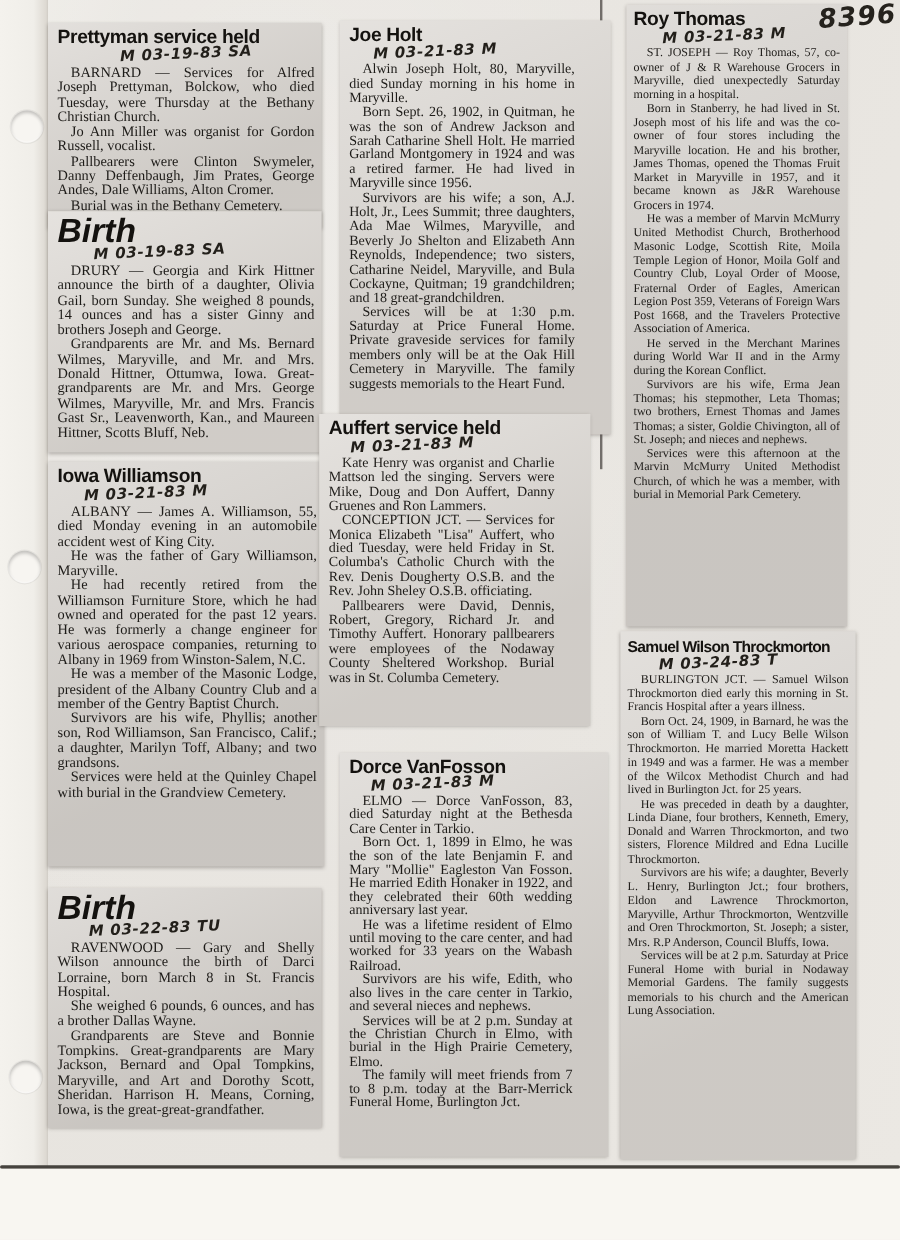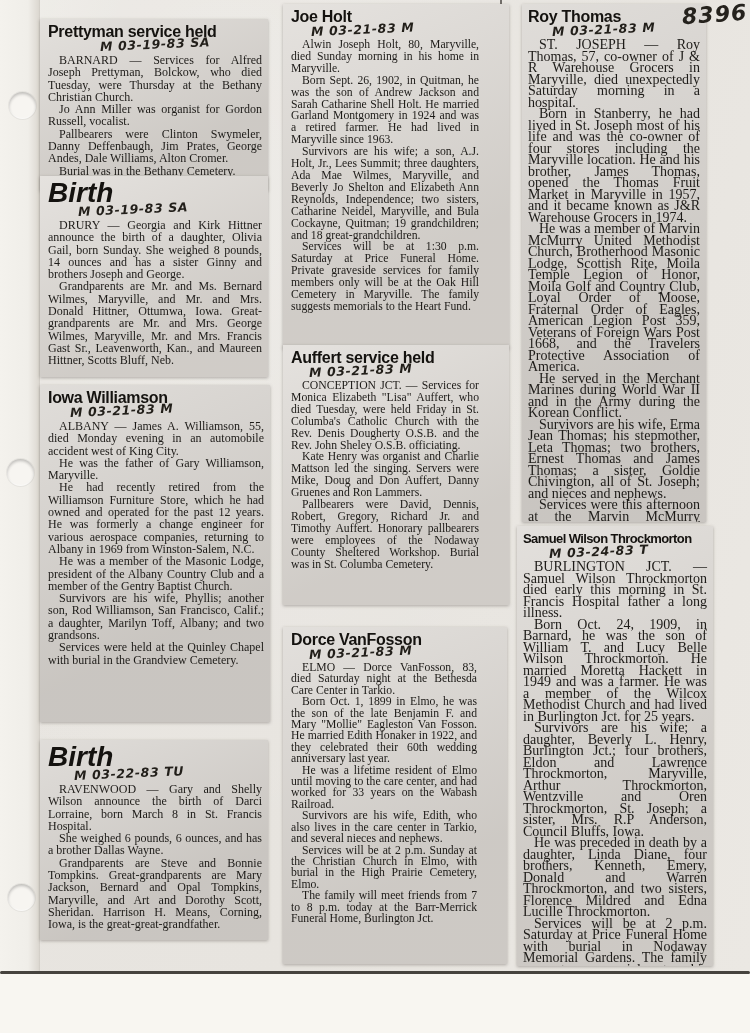--- a/index.html
+++ b/index.html
@@ -67,21 +67,21 @@
     margin:0 0 1px 0;white-space:nowrap;
   }
   .body p{
     margin:0;text-indent:11px;text-align:justify;
     font-family:"Liberation Serif", serif;color:#1d1b18;
   }
   .col1 .body p{font-size:12px;line-height:12.3px;}
   .col2 .body p{font-size:11.7px;line-height:11.9px;}
   .col2{padding-right:30px;}
   .clip-vanfosson .body p{line-height:11.4px;}
-  .col3 .body p{font-size:14px;line-height:11.5px;}
+  .col3 .body p{font-size:10px;line-height:11.5px;}
 </style>
 </head>
 <body>
 
 <div class="scan">
   <div class="page"></div>
   <div class="left-strip"></div>
 
   <div class="edge-line"></div>
 
@@ -121,37 +121,37 @@
   <article class="clip col1 shade-b" style="left:40px;top:740px;width:228px;height:200px;">
     <h2 class="headline big">Birth</h2>
     <div class="annotation" style="margin-left:26px;">M 03-22-83 TU</div>
     <div class="body">
         <p>RAVENWOOD — Gary and Shelly Wilson announce the birth of Darci Lorraine, born March 8 in St. Francis Hospital.</p>
         <p>She weighed 6 pounds, 6 ounces, and has a brother Dallas Wayne.</p>
         <p>Grandparents are Steve and Bonnie Tompkins. Great-grandparents are Mary Jackson, Bernard and Opal Tompkins, Maryville, and Art and Dorothy Scott, Sheridan. Harrison H. Means, Corning, Iowa, is the great-great-grandfather.</p>
       </div>
   </article>
 
-  <article class="clip col2 shade-c" style="left:283px;top:4px;width:226px;height:345px;">
+  <article class="clip col2 shade-c" style="left:283px;top:17px;width:226px;height:345px;">
     <h2 class="headline">Joe Holt</h2>
     <div class="annotation" style="margin-left:20px;">M 03-21-83 M</div>
     <div class="body">
         <p>Alwin Joseph Holt, 80, Maryville, died Sunday morning in his home in Maryville.</p>
-        <p>Born Sept. 26, 1902, in Quitman, he was the son of Andrew Jackson and Sarah Catharine Shell Holt. He married Garland Montgomery in 1924 and was a retired farmer. He had lived in Maryville since 1963.</p>
+        <p>Born Sept. 26, 1902, in Quitman, he was the son of Andrew Jackson and Sarah Catharine Shell Holt. He married Garland Montgomery in 1924 and was a retired farmer. He had lived in Maryville since 1956.</p>
         <p>Survivors are his wife; a son, A.J. Holt, Jr., Lees Summit; three daughters, Ada Mae Wilmes, Maryville, and Beverly Jo Shelton and Elizabeth Ann Reynolds, Independence; two sisters, Catharine Neidel, Maryville, and Bula Cockayne, Quitman; 19 grandchildren; and 18 great-grandchildren.</p>
         <p>Services will be at 1:30 p.m. Saturday at Price Funeral Home. Private graveside services for family members only will be at the Oak Hill Cemetery in Maryville. The family suggests memorials to the Heart Fund.</p>
       </div>
   </article>
 
-  <article class="clip col2 shade-c" style="left:283px;top:345px;width:226px;height:260px;">
+  <article class="clip col2 shade-c" style="left:266px;top:345px;width:226px;height:260px;">
     <h2 class="headline">Auffert service held</h2>
     <div class="annotation" style="margin-left:18px;">M 03-21-83 M</div>
     <div class="body">
+        <p>Kate Henry was organist and Charlie Mattson led the singing. Servers were Mike, Doug and Don Auffert, Danny Gruenes and Ron Lammers.</p>
         <p>CONCEPTION JCT. — Services for Monica Elizabeth "Lisa" Auffert, who died Tuesday, were held Friday in St. Columba's Catholic Church with the Rev. Denis Dougherty O.S.B. and the Rev. John Sheley O.S.B. officiating.</p>
-        <p>Kate Henry was organist and Charlie Mattson led the singing. Servers were Mike, Doug and Don Auffert, Danny Gruenes and Ron Lammers.</p>
         <p>Pallbearers were David, Dennis, Robert, Gregory, Richard Jr. and Timothy Auffert. Honorary pallbearers were employees of the Nodaway County Sheltered Workshop. Burial was in St. Columba Cemetery.</p>
       </div>
   </article>
 
   <article class="clip col2 clip-vanfosson" style="left:283px;top:627px;width:224px;height:337px;">
     <h2 class="headline">Dorce VanFosson</h2>
     <div class="annotation" style="margin-left:18px;">M 03-21-83 M</div>
     <div class="body">
         <p>ELMO — Dorce VanFosson, 83, died Saturday night at the Bethesda Care Center in Tarkio.</p>
         <p>Born Oct. 1, 1899 in Elmo, he was the son of the late Benjamin F. and Mary "Mollie" Eagleston Van Fosson. He married Edith Honaker in 1922, and they celebrated their 60th wedding anniversary last year.</p>
@@ -172,24 +172,24 @@
         <p>He served in the Merchant Marines during World War II and in the Army during the Korean Conflict.</p>
         <p>Survivors are his wife, Erma Jean Thomas; his stepmother, Leta Thomas; two brothers, Ernest Thomas and James Thomas; a sister, Goldie Chivington, all of St. Joseph; and nieces and nephews.</p>
         <p>Services were this afternoon at the Marvin McMurry United Methodist Church, of which he was a member, with burial in Memorial Park Cemetery.</p>
       </div>
   </article>
 
   <article class="clip col3" style="left:517px;top:526px;width:196px;height:440px;padding-left:6px;">
     <h2 class="headline tight">Samuel Wilson Throckmorton</h2>
     <div class="annotation" style="margin-left:26px;">M 03-24-83 T</div>
     <div class="body">
-        <p>BURLINGTON JCT. — Samuel Wilson Throckmorton died early this morning in St. Francis Hospital father a long illness.</p>
+        <p>BURLINGTON JCT. — Samuel Wilson Throckmorton died early this morning in St. Francis Hospital after a years illness.</p>
         <p>Born Oct. 24, 1909, in Barnard, he was the son of William T. and Lucy Belle Wilson Throckmorton. He married Moretta Hackett in 1949 and was a farmer. He was a member of the Wilcox Methodist Church and had lived in Burlington Jct. for 25 years.</p>
+        <p>He was preceded in death by a daughter, Linda Diane, four brothers, Kenneth, Emery, Donald and Warren Throckmorton, and two sisters, Florence Mildred and Edna Lucille Throckmorton.</p>
         <p>Survivors are his wife; a daughter, Beverly L. Henry, Burlington Jct.; four brothers, Eldon and Lawrence Throckmorton, Maryville, Arthur Throckmorton, Wentzville and Oren Throckmorton, St. Joseph; a sister, Mrs. R.P Anderson, Council Bluffs, Iowa.</p>
-        <p>He was preceded in death by a daughter, Linda Diane, four brothers, Kenneth, Emery, Donald and Warren Throckmorton, and two sisters, Florence Mildred and Edna Lucille Throckmorton.</p>
         <p>Services will be at 2 p.m. Saturday at Price Funeral Home with burial in Nodaway Memorial Gardens. The family suggests memorials to his church and the American Lung Association.</p>
       </div>
   </article>
 
   <div class="page-number">8396</div>
   <div class="hole" style="left:9px;top:92px;"></div>
   <div class="hole" style="left:7px;top:459px;"></div>
   <div class="hole" style="left:8px;top:884px;"></div>
   <div class="bottom-edge"></div>
   <div class="below-page"></div>

